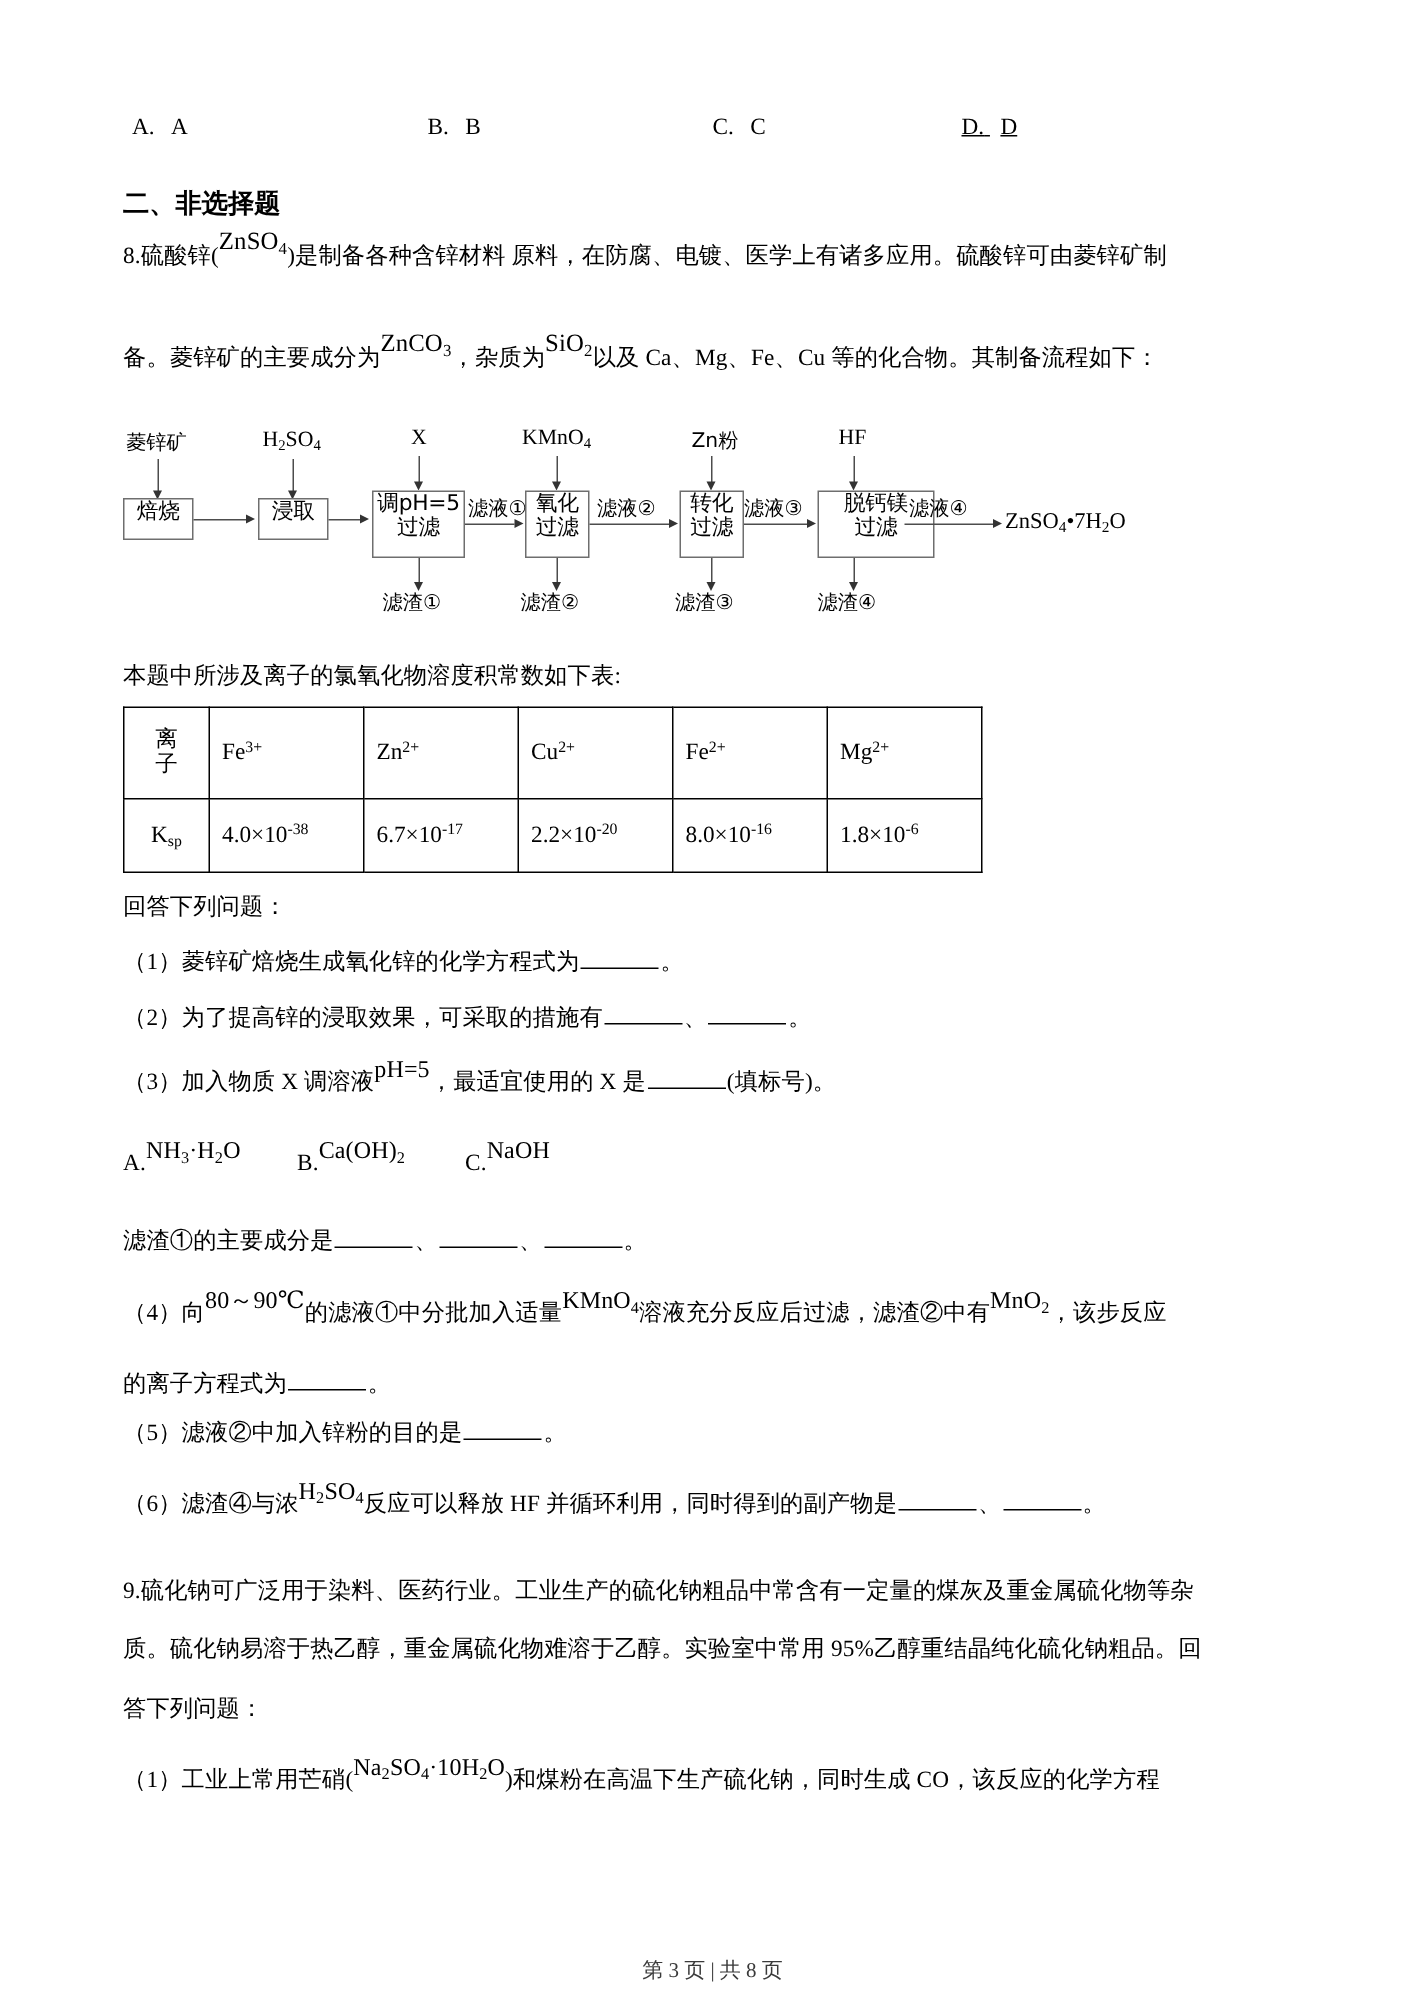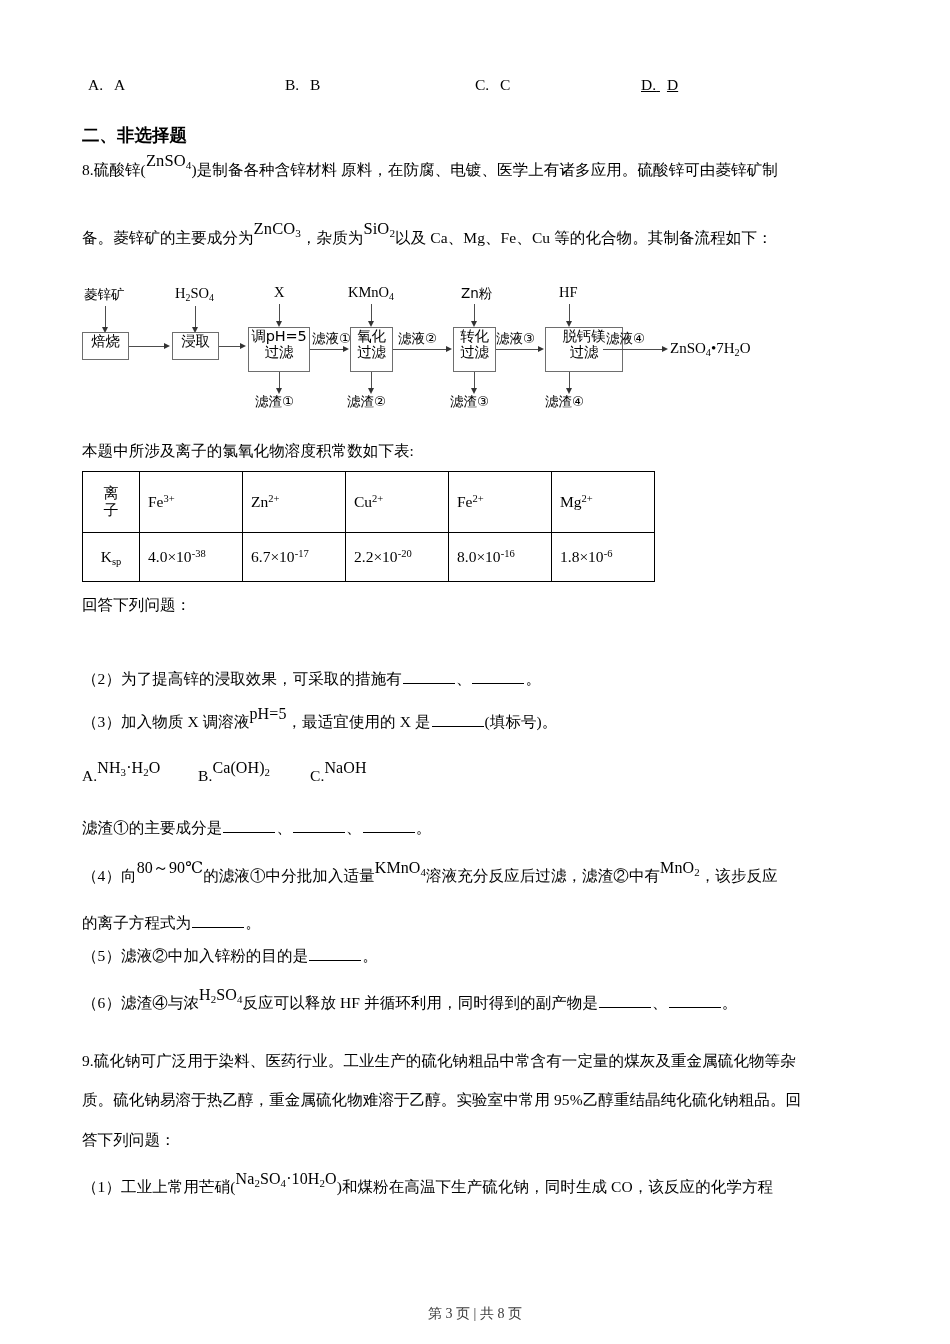--- a/index.html
+++ b/index.html
@@ -316,20 +316,23 @@
       <td class="c">6.7×10<sup>-17</sup></td>
       <td class="c">2.2×10<sup>-20</sup></td>
       <td class="c">8.0×10<sup>-16</sup></td>
       <td class="c">1.8×10<sup>-6</sup></td>
     </tr>
   </tbody>
     </table>
 
   <div class="ln" style="left:82px; top:595px;">回答下列问题：</div>
 
+  <div class="ln" style="left:82px; top:632px;">
+    <span>（1）</span><span>菱锌矿焙烧生成氧化锌的化学方程式为</span><span class="blank"></span><span>。</span>
+  </div>
 
   <div class="ln" style="left:82px; top:669px;">
     <span>（2）</span><span>为了提高锌的浸取效果，可采取的措施有</span><span class="blank"></span>、<span class="blank"></span><span>。</span>
   </div>
 
   <div class="ln" style="left:82px; top:712px;">
     <span>（3）</span><span>加入物质 X 调溶液</span><span class="raise-sm chem">pH=5</span><span>，最适宜使用的 X 是</span><span class="blank"></span><span>(填标号)。</span>
   </div>
 
   <div class="ln" style="left:82px; top:766px;">

